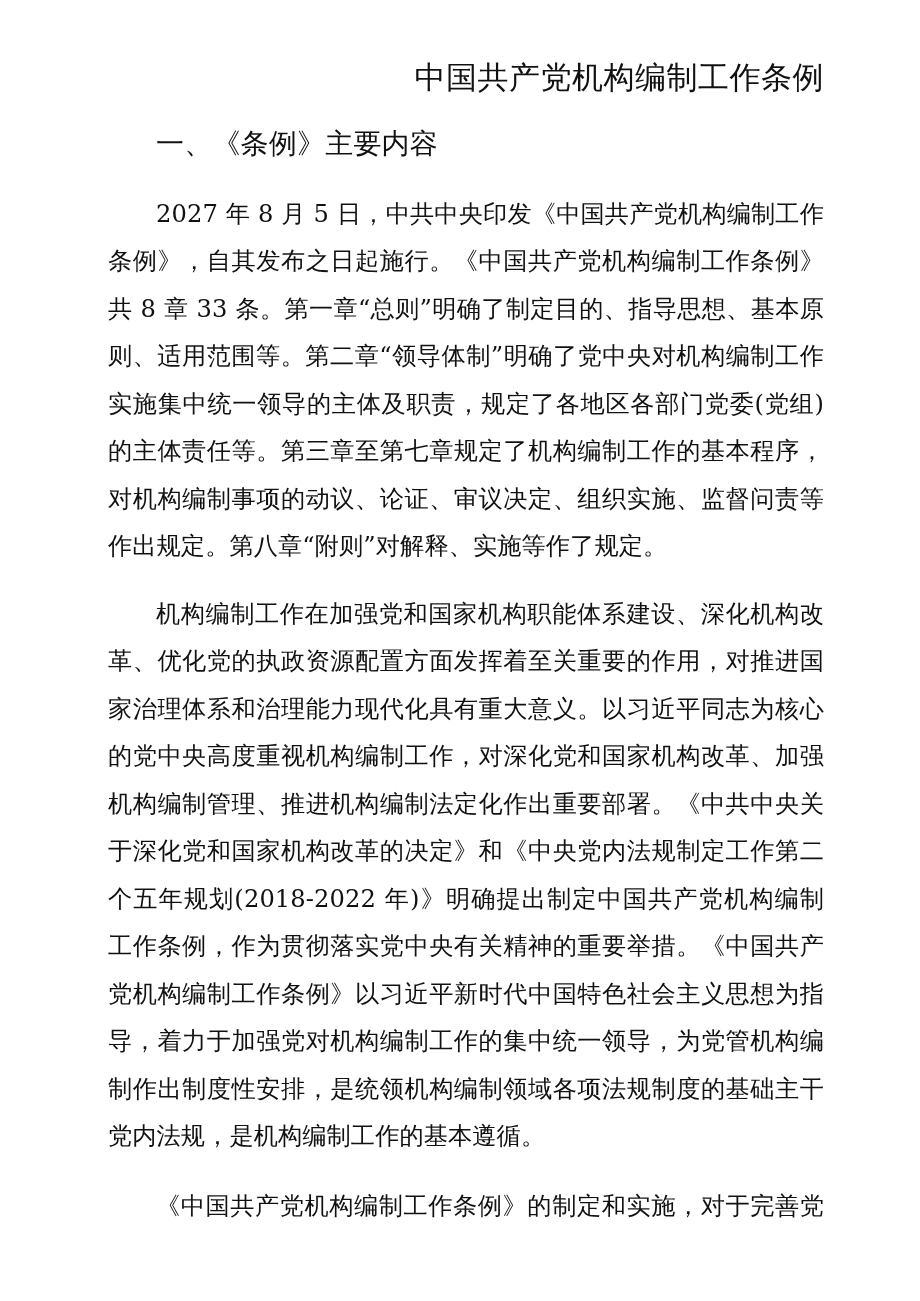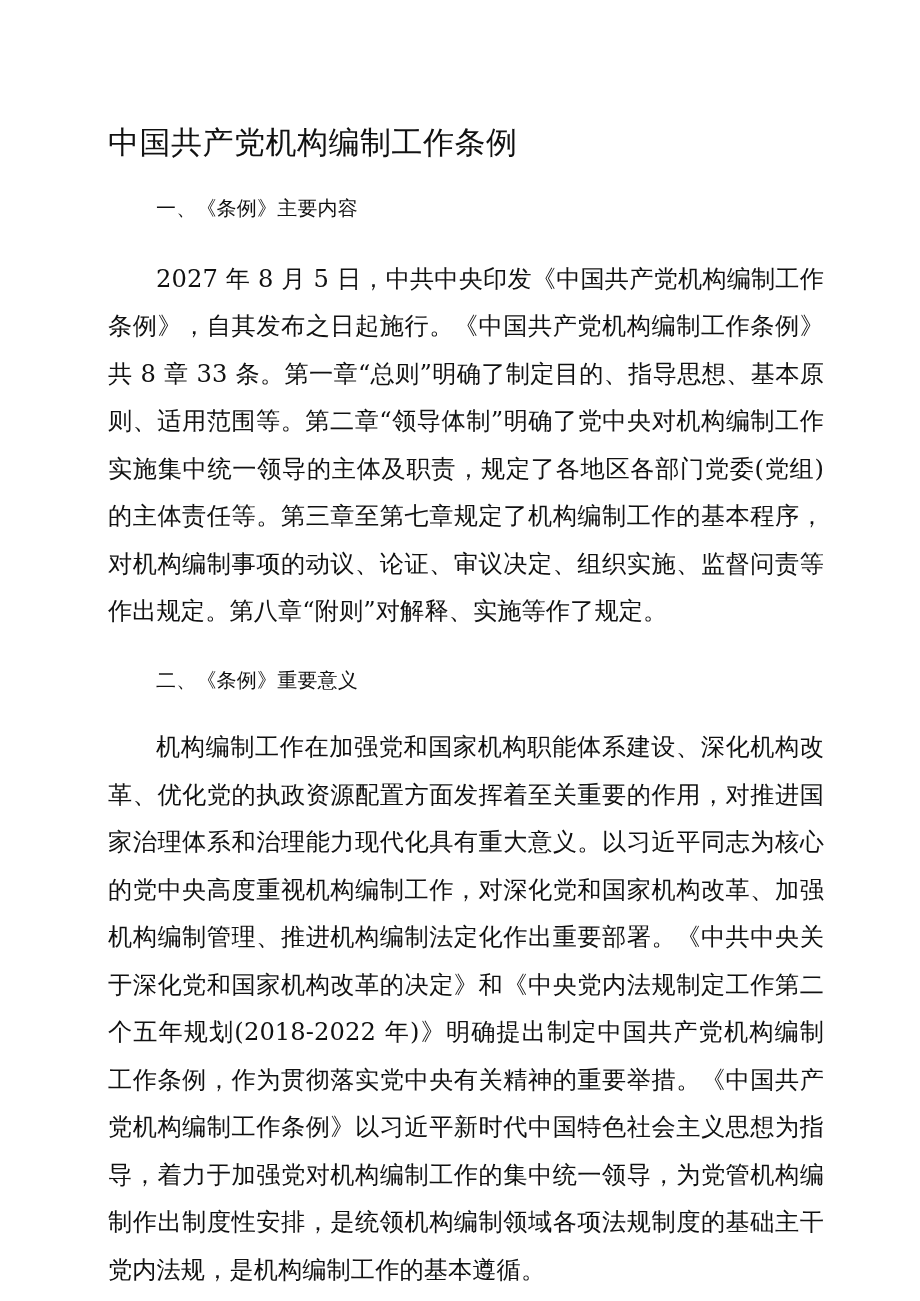--- a/index.html
+++ b/index.html
@@ -22,29 +22,29 @@
   }
   .content {
     position: absolute;
     left: 108px;
     top: 0;
     width: 716px;
   }
   .doc-title {
     font-size: 31px;
     line-height: 44px;
-    text-align: left;
+    text-align: right;
     font-weight: normal;
     letter-spacing: 0.5px;
     margin: 0;
-    padding-top: 120px;
+    padding-top: 55px;
     color: #111111;
   }
   .section-heading {
-    font-size: 20px;
+    font-size: 28px;
     line-height: 47.5px;
     margin: 0;
     padding-top: 21px;
     text-indent: 48px;
     font-weight: normal;
     letter-spacing: 0.2px;
     color: #111111;
     text-align: justify;
     text-justify: inter-ideograph;
   }
@@ -83,20 +83,19 @@
 
 <div class="page">
   <div class="content">
 
     <h1 class="doc-title">中国共产党机构编制工作条例</h1>
 
     <h2 class="section-heading">一、《条例》主要内容</h2>
 
     <p class="body-para">2027 年 8 月 5 日，中共中央印发《中国共产党机构编制工作条例》，自其发布之日起施行。《中国共产党机构编制工作条例》共 8 章 33 条。第一章“总则”明确了制定目的、指导思想、基本原则、适用范围等。第二章“领导体制”明确了党中央对机构编制工作实施集中统一领导的主体及职责，规定了各地区各部门党委(党组)的主体责任等。第三章至第七章规定了机构编制工作的基本程序，对机构编制事项的动议、论证、审议决定、组织实施、监督问责等作出规定。第八章“附则”对解释、实施等作了规定。</p>
 
-    <h2 class="section-heading">二、《条例》重要意义</h2>
 
     <p class="body-para tight">机构编制工作在加强党和国家机构职能体系建设、深化机构改革、优化党的执政资源配置方面发挥着至关重要的作用，对推进国家治理体系和治理能力现代化具有重大意义。以习近平同志为核心的党中央高度重视机构编制工作，对深化党和国家机构改革、加强机构编制管理、推进机构编制法定化作出重要部署。《中共中央关于深化党和国家机构改革的决定》和《中央党内法规制定工作第二个五年规划(2018-2022 年)》明确提出制定中国共产党机构编制工作条例，作为贯彻落实党中央有关精神的重要举措。《中国共产党机构编制工作条例》以习近平新时代中国特色社会主义思想为指导，着力于加强党对机构编制工作的集中统一领导，为党管机构编制作出制度性安排，是统领机构编制领域各项法规制度的基础主干党内法规，是机构编制工作的基本遵循。</p>
 
     <p class="last-para">《中国共产党机构编制工作条例》的制定和实施，对于完善党和国家机构</p>
 
   </div>
 </div>
 
 </body></html>

